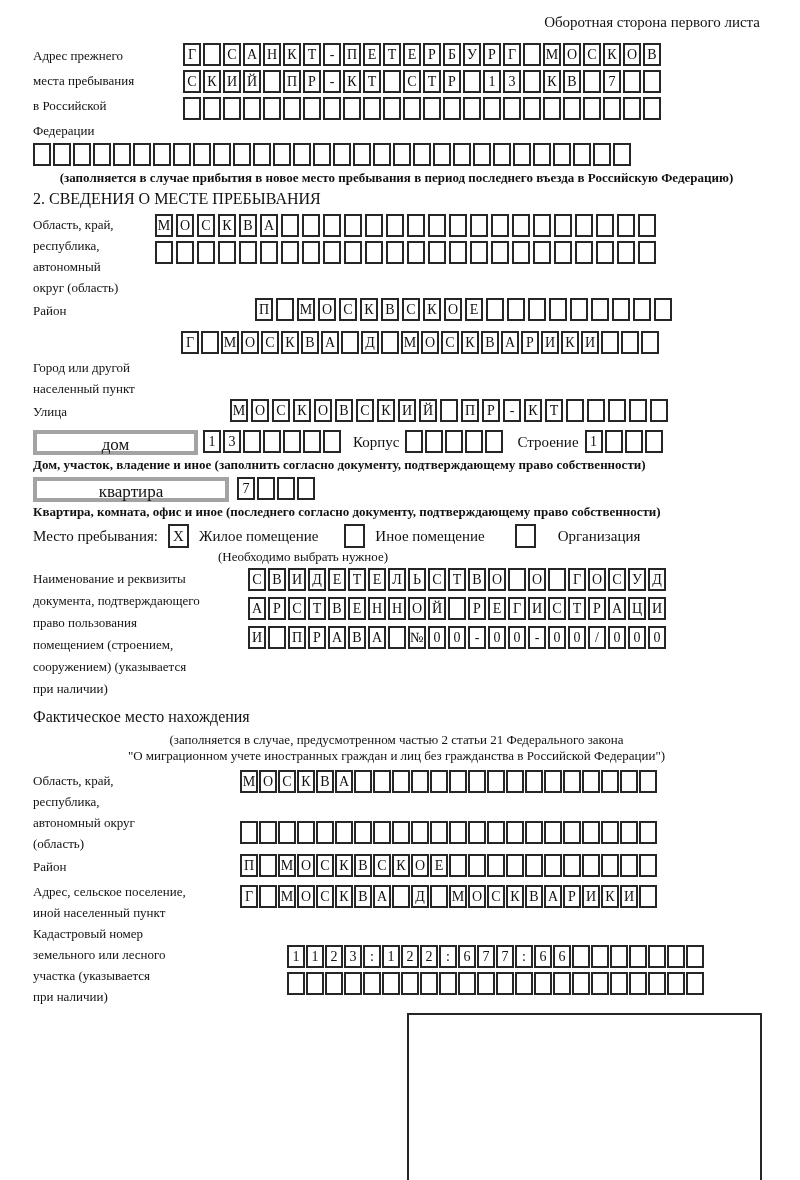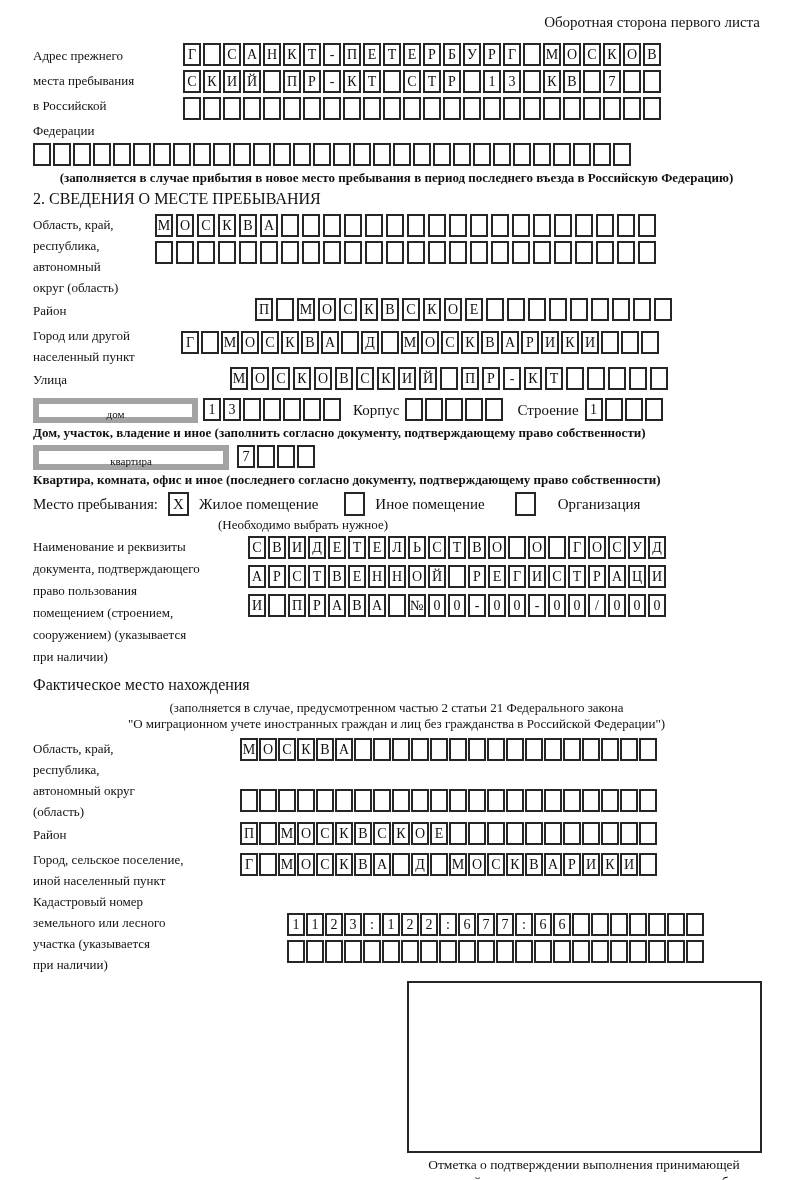--- a/index.html
+++ b/index.html
@@ -14,22 +14,22 @@
   .rows{flex-grow:0;}
   .cellrow{white-space:nowrap;height:25px;margin-bottom:2px;}
   .cell{display:inline-block;width:18px;height:23px;border:2px solid #262626;
         margin-right:2px;font-size:14px;line-height:20px;text-align:center;
         vertical-align:top;background:#fff;}
   .p25 .cell{margin-right:3px;}
   .p23 .cell{margin-right:1px;}
   .caption{font-size:13px;line-height:16px;}
   .center{text-align:center;}
   .sec-title{font-size:16px;font-weight:normal;text-align:left;margin:4px 0 6px;}
-  .wbox{display:inline-block;border:6px solid #a3a3a3;height:25px;line-height:21px;
-        text-align:center;font-size:11px;vertical-align:top;background:#fff;}
+  .wbox{display:inline-block;border:4px solid #a3a3a3;height:25px;line-height:21px;
+        text-align:center;font-size:17px;vertical-align:top;background:#fff;}
   .inline-lbl{display:inline-block;font-size:15px;line-height:25px;vertical-align:top;}
   .chk{display:inline-block;width:21px;height:24px;border:2px solid #262626;
        text-align:center;font-size:15px;line-height:20px;vertical-align:top;background:#fff;}
   .mesto{display:flex;align-items:flex-start;font-size:15px;line-height:24px;margin-top:2px;}
   .mesto .chk{margin:0 10px;}
   .mesto-note{font-size:13px;margin:1px 0 3px 115px;width:310px;text-align:center;}
   .mb4{margin-bottom:4px;font-weight:bold;} .mb6{margin-bottom:6px;} .mt4{margin-top:4px;}
   .doc-lbl{line-height:22px;}
   .docrows .cellrow{margin-bottom:4px;}
   .gaprow{margin-bottom:26px;}
@@ -74,21 +74,21 @@
       <div class="cellrow p25"><span class="cell"></span><span class="cell"></span><span class="cell"></span><span class="cell"></span><span class="cell"></span><span class="cell"></span><span class="cell"></span><span class="cell"></span><span class="cell"></span><span class="cell"></span><span class="cell"></span><span class="cell"></span><span class="cell"></span><span class="cell"></span><span class="cell"></span><span class="cell"></span><span class="cell"></span><span class="cell"></span><span class="cell"></span><span class="cell"></span><span class="cell"></span><span class="cell"></span><span class="cell"></span><span class="cell"></span></div>
     </div>
   </div>
 
   <div class="frow">
     <div class="lbl" style="width:222px;line-height:25px;">Район</div>
     <div class="cellrow p25"><span class="cell">П</span><span class="cell"></span><span class="cell">М</span><span class="cell">О</span><span class="cell">С</span><span class="cell">К</span><span class="cell">В</span><span class="cell">С</span><span class="cell">К</span><span class="cell">О</span><span class="cell">Е</span><span class="cell"></span><span class="cell"></span><span class="cell"></span><span class="cell"></span><span class="cell"></span><span class="cell"></span><span class="cell"></span><span class="cell"></span><span class="cell"></span></div>
   </div>
 
   <div class="frow">
-    <div class="lbl" style="width:148px;">
+    <div class="lbl" style="width:148px;margin-top:32px;">
       <div>Город или другой</div>
       <div>населенный пункт</div>
     </div>
     <div class="cellrow" style="padding-top:6px;height:31px;"><span class="cell">Г</span><span class="cell"></span><span class="cell">М</span><span class="cell">О</span><span class="cell">С</span><span class="cell">К</span><span class="cell">В</span><span class="cell">А</span><span class="cell"></span><span class="cell">Д</span><span class="cell"></span><span class="cell">М</span><span class="cell">О</span><span class="cell">С</span><span class="cell">К</span><span class="cell">В</span><span class="cell">А</span><span class="cell">Р</span><span class="cell">И</span><span class="cell">К</span><span class="cell">И</span><span class="cell"></span><span class="cell"></span><span class="cell"></span></div>
   </div>
 
   <div class="frow">
     <div class="lbl" style="width:197px;line-height:25px;">Улица</div>
     <div class="cellrow p25"><span class="cell">М</span><span class="cell">О</span><span class="cell">С</span><span class="cell">К</span><span class="cell">О</span><span class="cell">В</span><span class="cell">С</span><span class="cell">К</span><span class="cell">И</span><span class="cell">Й</span><span class="cell"></span><span class="cell">П</span><span class="cell">Р</span><span class="cell">-</span><span class="cell">К</span><span class="cell">Т</span><span class="cell"></span><span class="cell"></span><span class="cell"></span><span class="cell"></span><span class="cell"></span></div>
   </div>
@@ -153,21 +153,21 @@
     </div>
   </div>
 
   <div class="frow">
     <div class="lbl" style="width:207px;line-height:25px;">Район</div>
     <div class="cellrow p23"><span class="cell">П</span><span class="cell"></span><span class="cell">М</span><span class="cell">О</span><span class="cell">С</span><span class="cell">К</span><span class="cell">В</span><span class="cell">С</span><span class="cell">К</span><span class="cell">О</span><span class="cell">Е</span><span class="cell"></span><span class="cell"></span><span class="cell"></span><span class="cell"></span><span class="cell"></span><span class="cell"></span><span class="cell"></span><span class="cell"></span><span class="cell"></span><span class="cell"></span><span class="cell"></span></div>
   </div>
 
   <div class="frow">
     <div class="lbl" style="width:207px;">
-      <div>Город, сельское поселение,</div>
+      <div>Адрес, сельское поселение,</div>
       <div>иной населенный пункт</div>
     </div>
     <div class="cellrow p23" style="padding-top:4px;height:29px;"><span class="cell">Г</span><span class="cell"></span><span class="cell">М</span><span class="cell">О</span><span class="cell">С</span><span class="cell">К</span><span class="cell">В</span><span class="cell">А</span><span class="cell"></span><span class="cell">Д</span><span class="cell"></span><span class="cell">М</span><span class="cell">О</span><span class="cell">С</span><span class="cell">К</span><span class="cell">В</span><span class="cell">А</span><span class="cell">Р</span><span class="cell">И</span><span class="cell">К</span><span class="cell">И</span><span class="cell"></span></div>
   </div>
 
   <div class="frow">
     <div class="lbl" style="width:207px;">
       <div>Кадастровый номер</div>
       <div>земельного или лесного</div>
       <div>участка (указывается</div>

